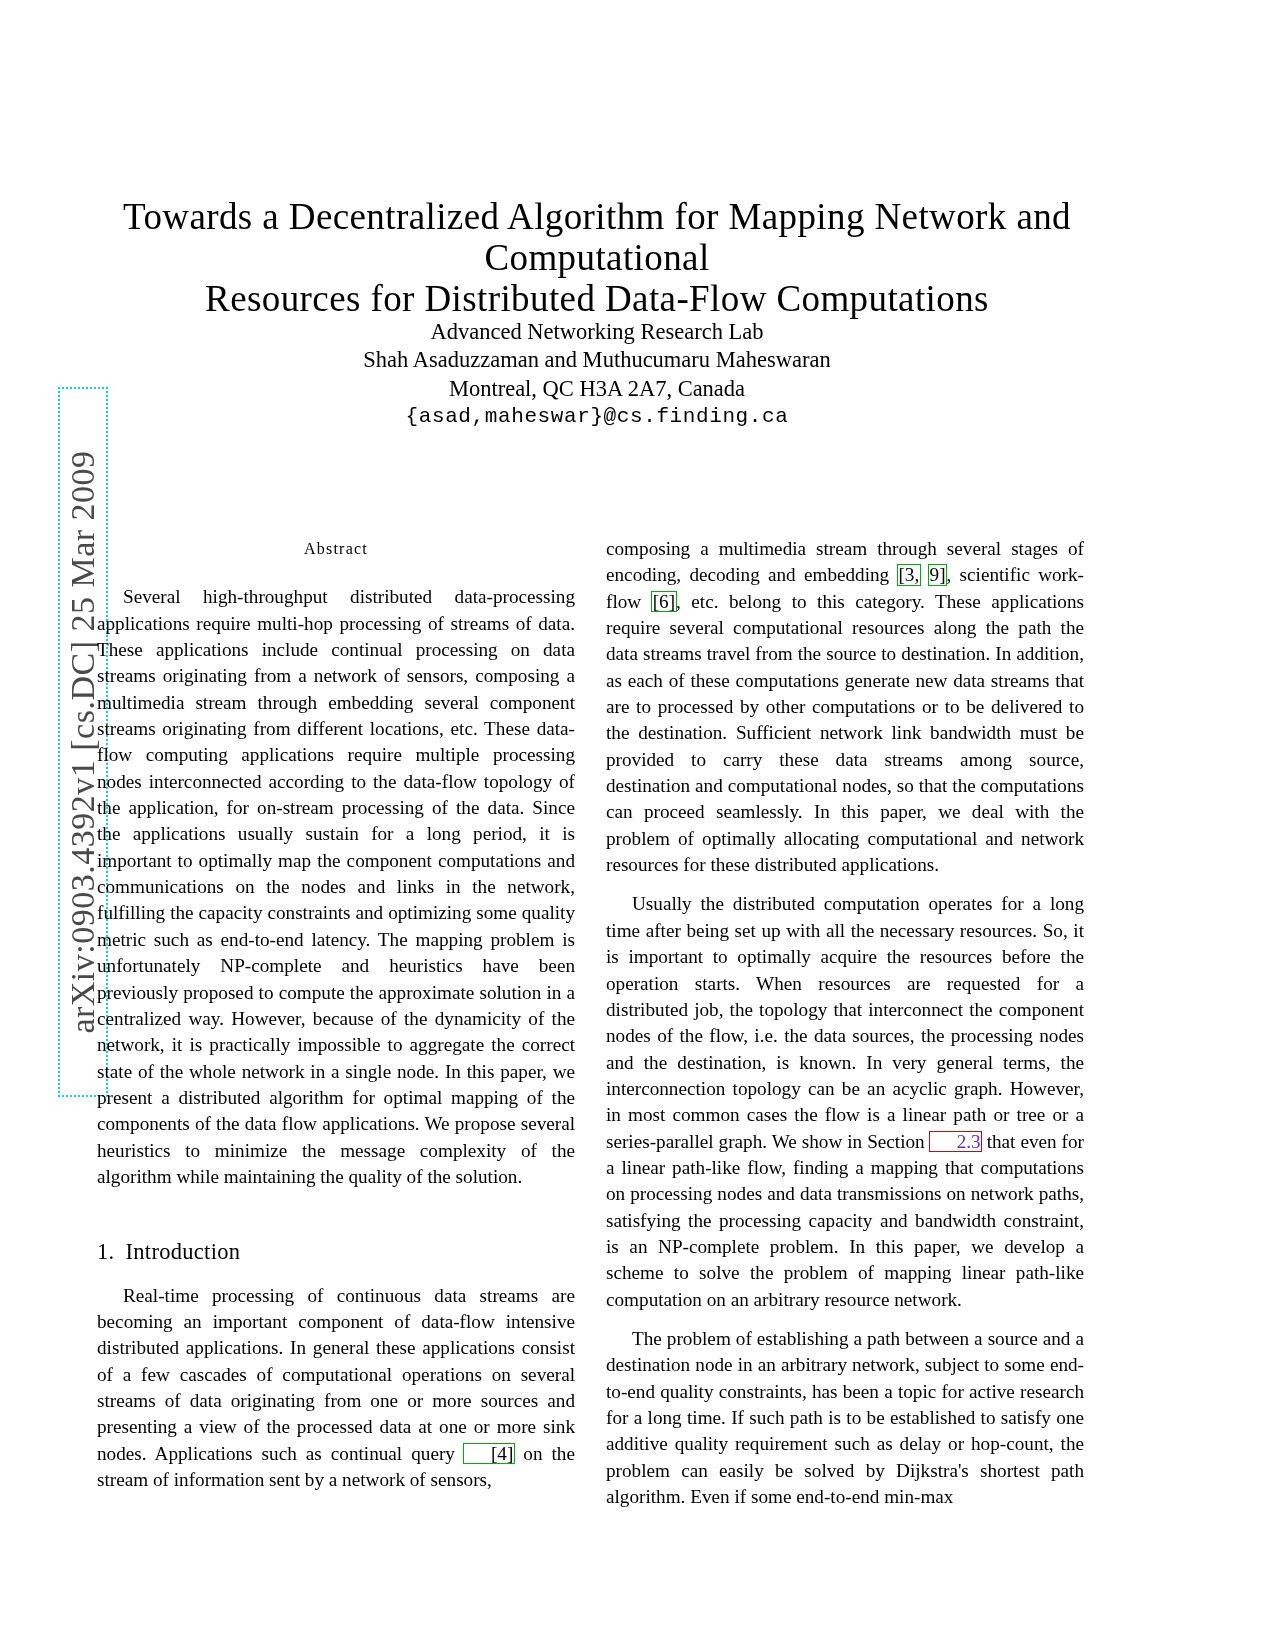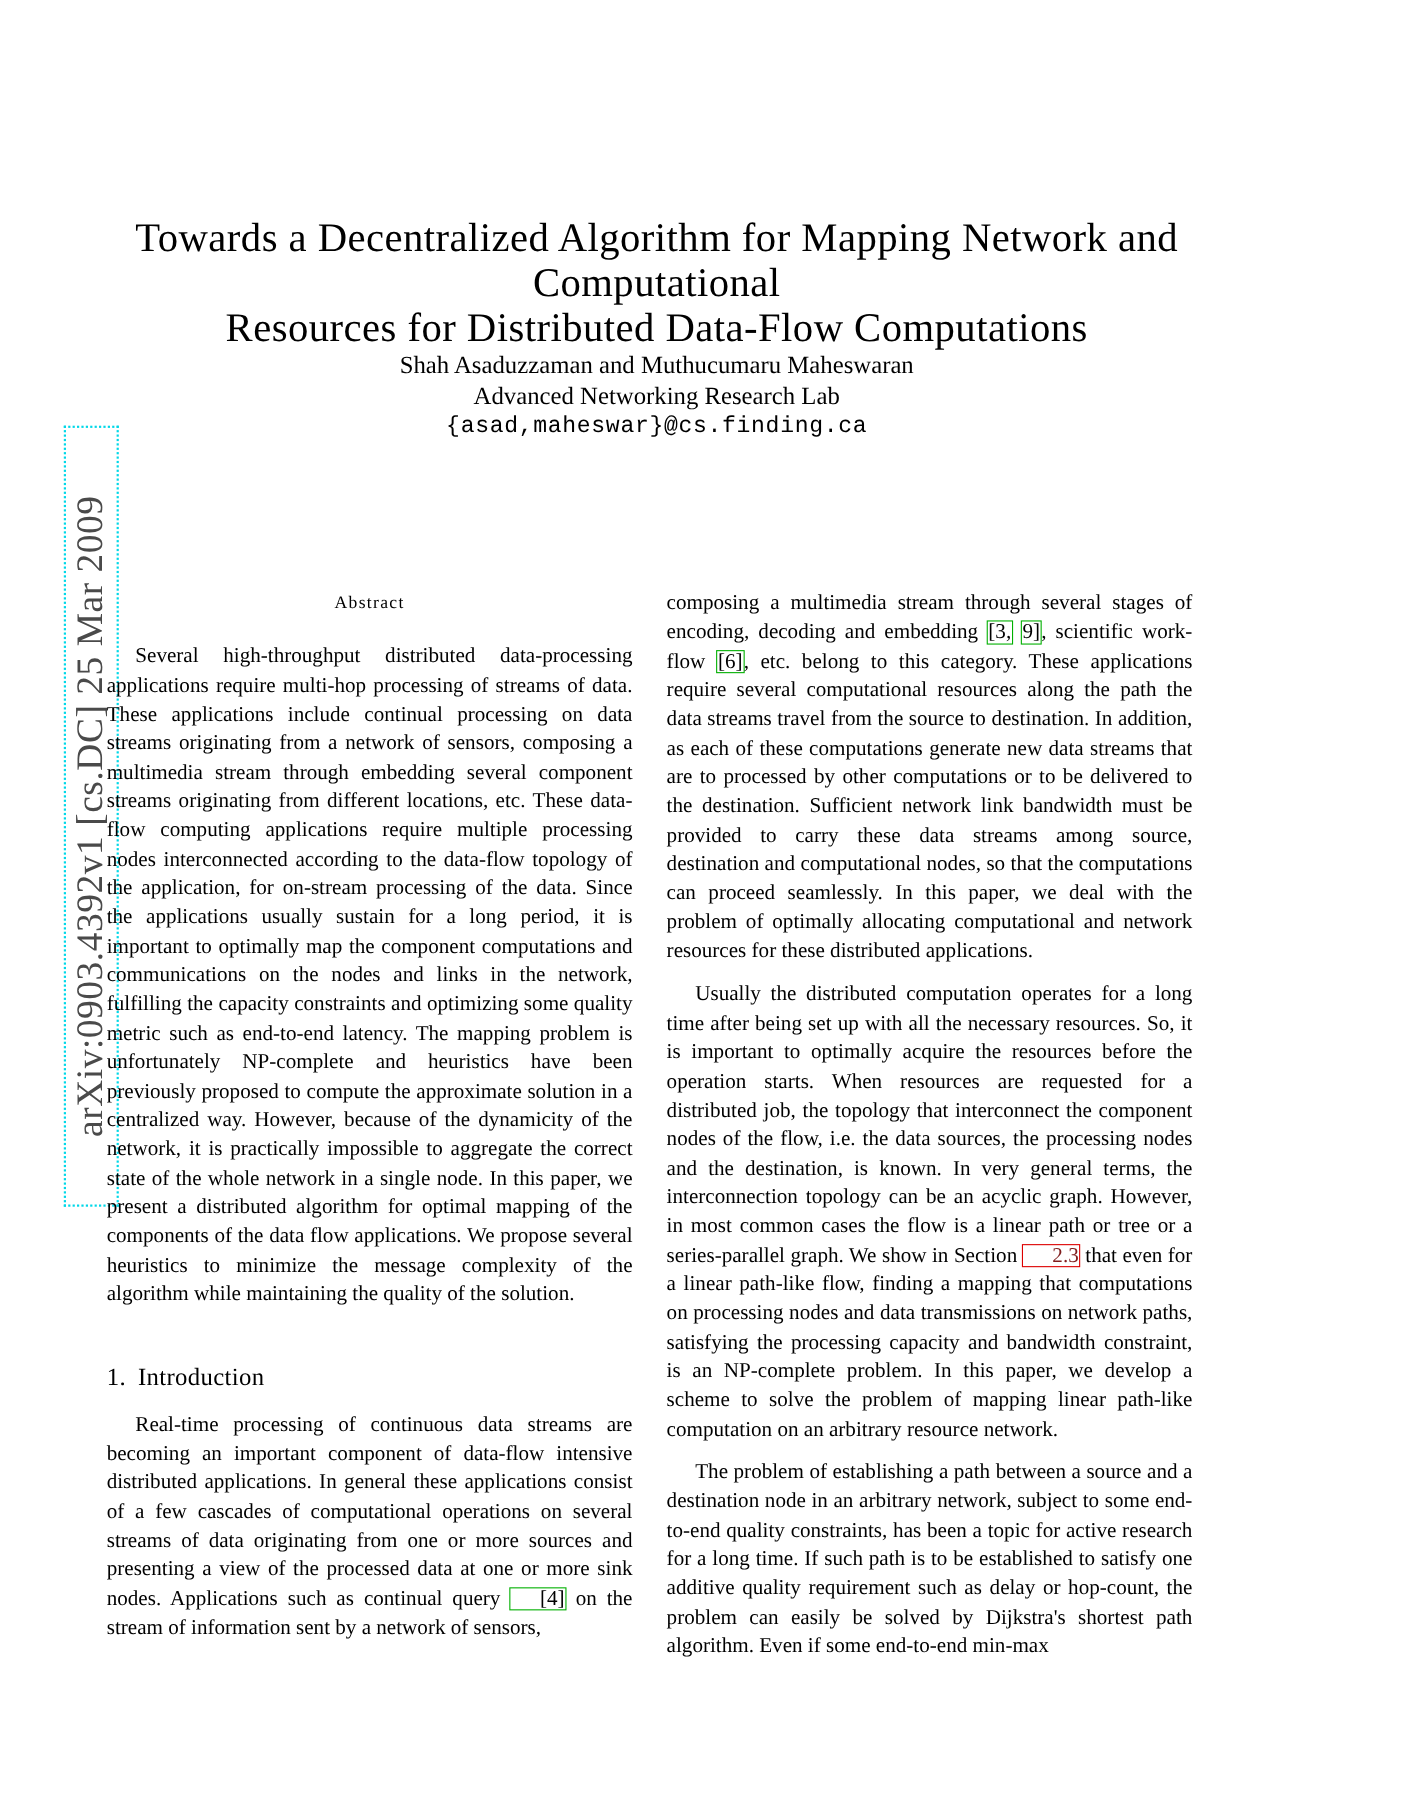--- a/index.html
+++ b/index.html
@@ -126,21 +126,21 @@
   .cite-link {
     color: #000000;
     border: 1.6px solid #00b000;
     padding: 0 0.5px;
     line-height: 1;
     text-decoration: none;
     display: inline-block;
     margin: 0 -0.5px;
   }
   .ref-link {
-    color: #7f1d1d;
+    color: #6d28d9;
     border: 1.6px solid #dd0000;
     padding: 0 0.5px;
     line-height: 1;
     text-decoration: none;
     display: inline-block;
     margin: 0 -0.5px;
   }
 </style>
 </head>
 <body>
@@ -153,22 +153,23 @@
 
   <div id="title-block">
     <h1 id="paper-title">
       <span>Towards a Decentralized Algorithm for Mapping Network and Computational</span>
       <br>
       <span>Resources for Distributed Data-Flow Computations</span>
     </h1>
   </div>
 
   <div id="author-block">
+    <span class="line">Advanced Networking Research Lab</span>
     <span class="line">Shah Asaduzzaman and Muthucumaru Maheswaran</span>
-    <span class="line">Advanced Networking Research Lab</span>
+    <span class="line">Montreal, QC H3A 2A7, Canada</span>
     <span class="line email">{asad,maheswar}@cs.finding.ca</span>
   </div>
 
   <div class="column" id="column-left">
     <h2 class="sec-abstract-heading">Abstract</h2>
 
     <p class="para">Several high-throughput distributed data-processing applications require multi-hop processing of streams of data. These applications include continual processing on data streams originating from a network of sensors, composing a multimedia stream through embedding several component streams originating from different locations, etc. These data-flow computing applications require multiple processing nodes interconnected according to the data-flow topology of the application, for on-stream processing of the data. Since the applications usually sustain for a long period, it is important to optimally map the component computations and communications on the nodes and links in the network, fulfilling the capacity constraints and optimizing some quality metric such as end-to-end latency. The mapping problem is unfortunately NP-complete and heuristics have been previously proposed to compute the approximate solution in a centralized way. However, because of the dynamicity of the network, it is practically impossible to aggregate the correct state of the whole network in a single node. In this paper, we present a distributed algorithm for optimal mapping of the components of the data flow applications. We propose several heuristics to minimize the message complexity of the algorithm while maintaining the quality of the solution.</p>
 
     <h2 class="section-heading">
       <span class="secnum">1.</span><span>Introduction</span>

